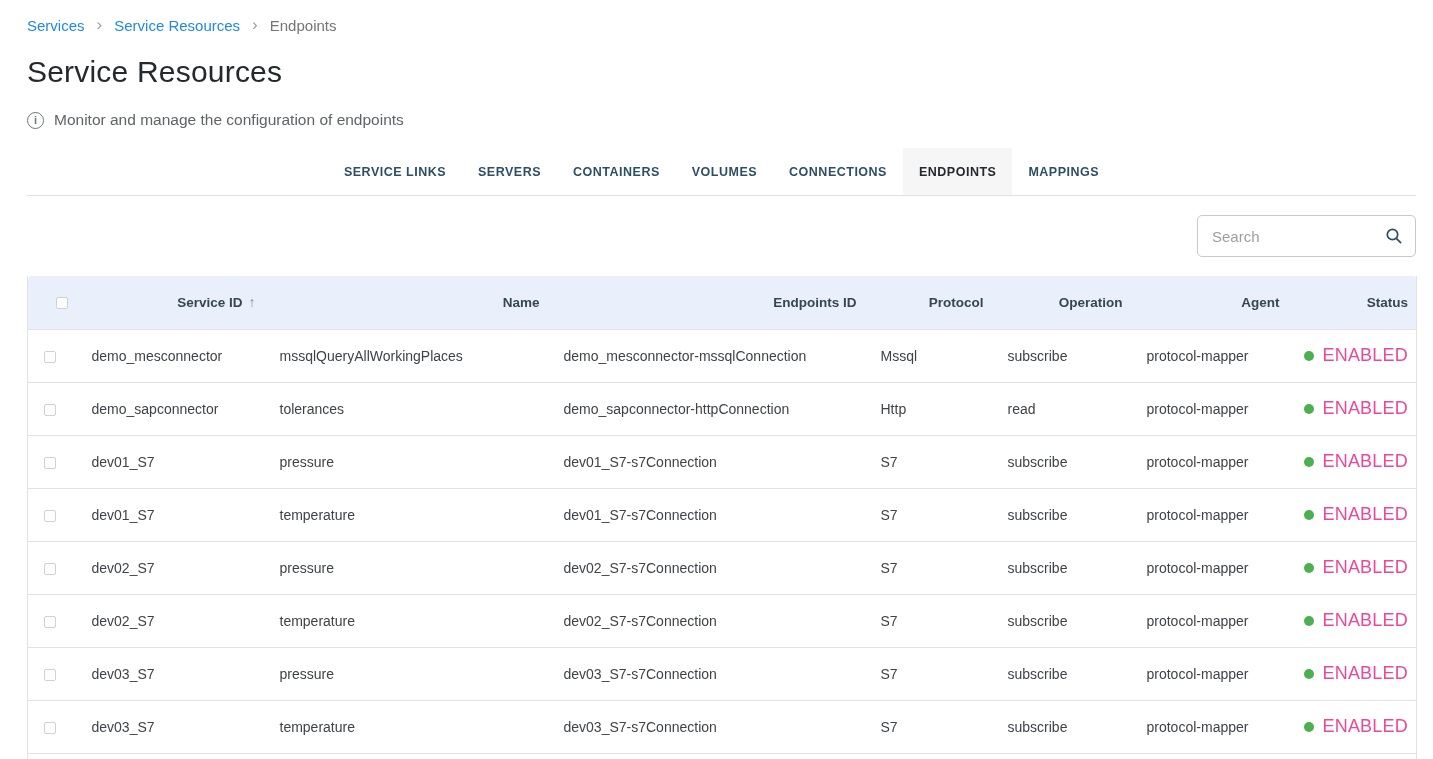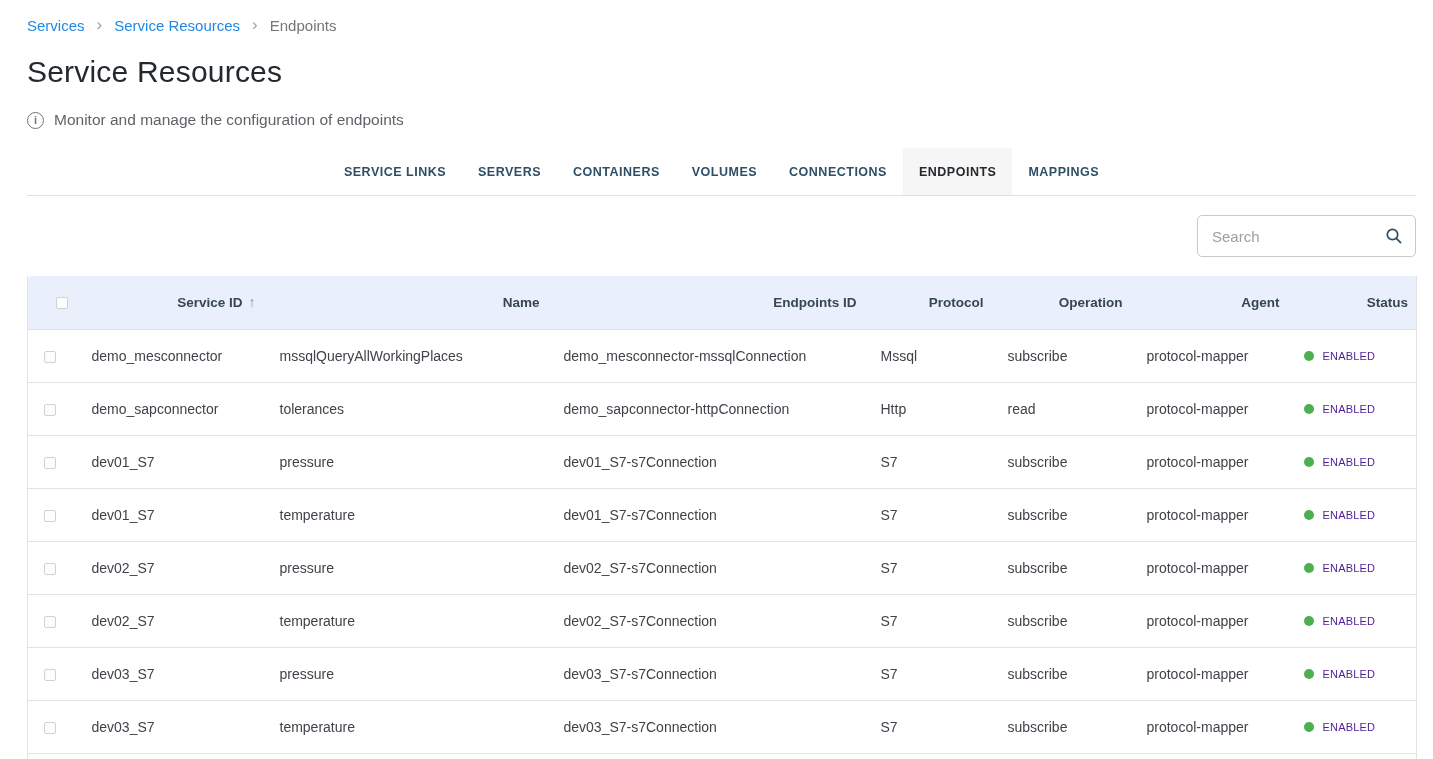--- a/index.html
+++ b/index.html
@@ -46,21 +46,21 @@
   thead th:first-child { border-top-left-radius:4px; }
   thead th:last-child { border-top-right-radius:4px; }
   tbody td { height:53px; vertical-align:middle; border-top:1px solid #e2e2e2;
     font-size:14px; color:#3f4349; padding:0 8px 0 16px; overflow:hidden;
     white-space:nowrap; text-overflow:ellipsis; }
   .sort-icon { color:#8a8f94; font-size:14px; font-weight:400; margin-left:6px; }
   .checkbox { display:inline-block; width:12px; height:12px; border:1px solid #cfd1d4;
     border-radius:2px; background:#fdfdfd; cursor:pointer; vertical-align:middle; }
   .status { display:inline-flex; align-items:center; gap:9px; }
   .status-dot { width:10px; height:10px; border-radius:50%; flex:0 0 auto; }
-  .status-label { font-size:11px; color:#4c1d95; letter-spacing:0.2px; }
+  .status-label { font-size:18px; color:#ec4899; letter-spacing:0.2px; }
 </style>
 </head>
 <body>
 
 <div class="content">
 
   <div class="breadcrumb">
     <a class="crumb-link">Services</a>
     <span class="crumb-sep">›</span>
     <a class="crumb-link">Service Resources</a>

